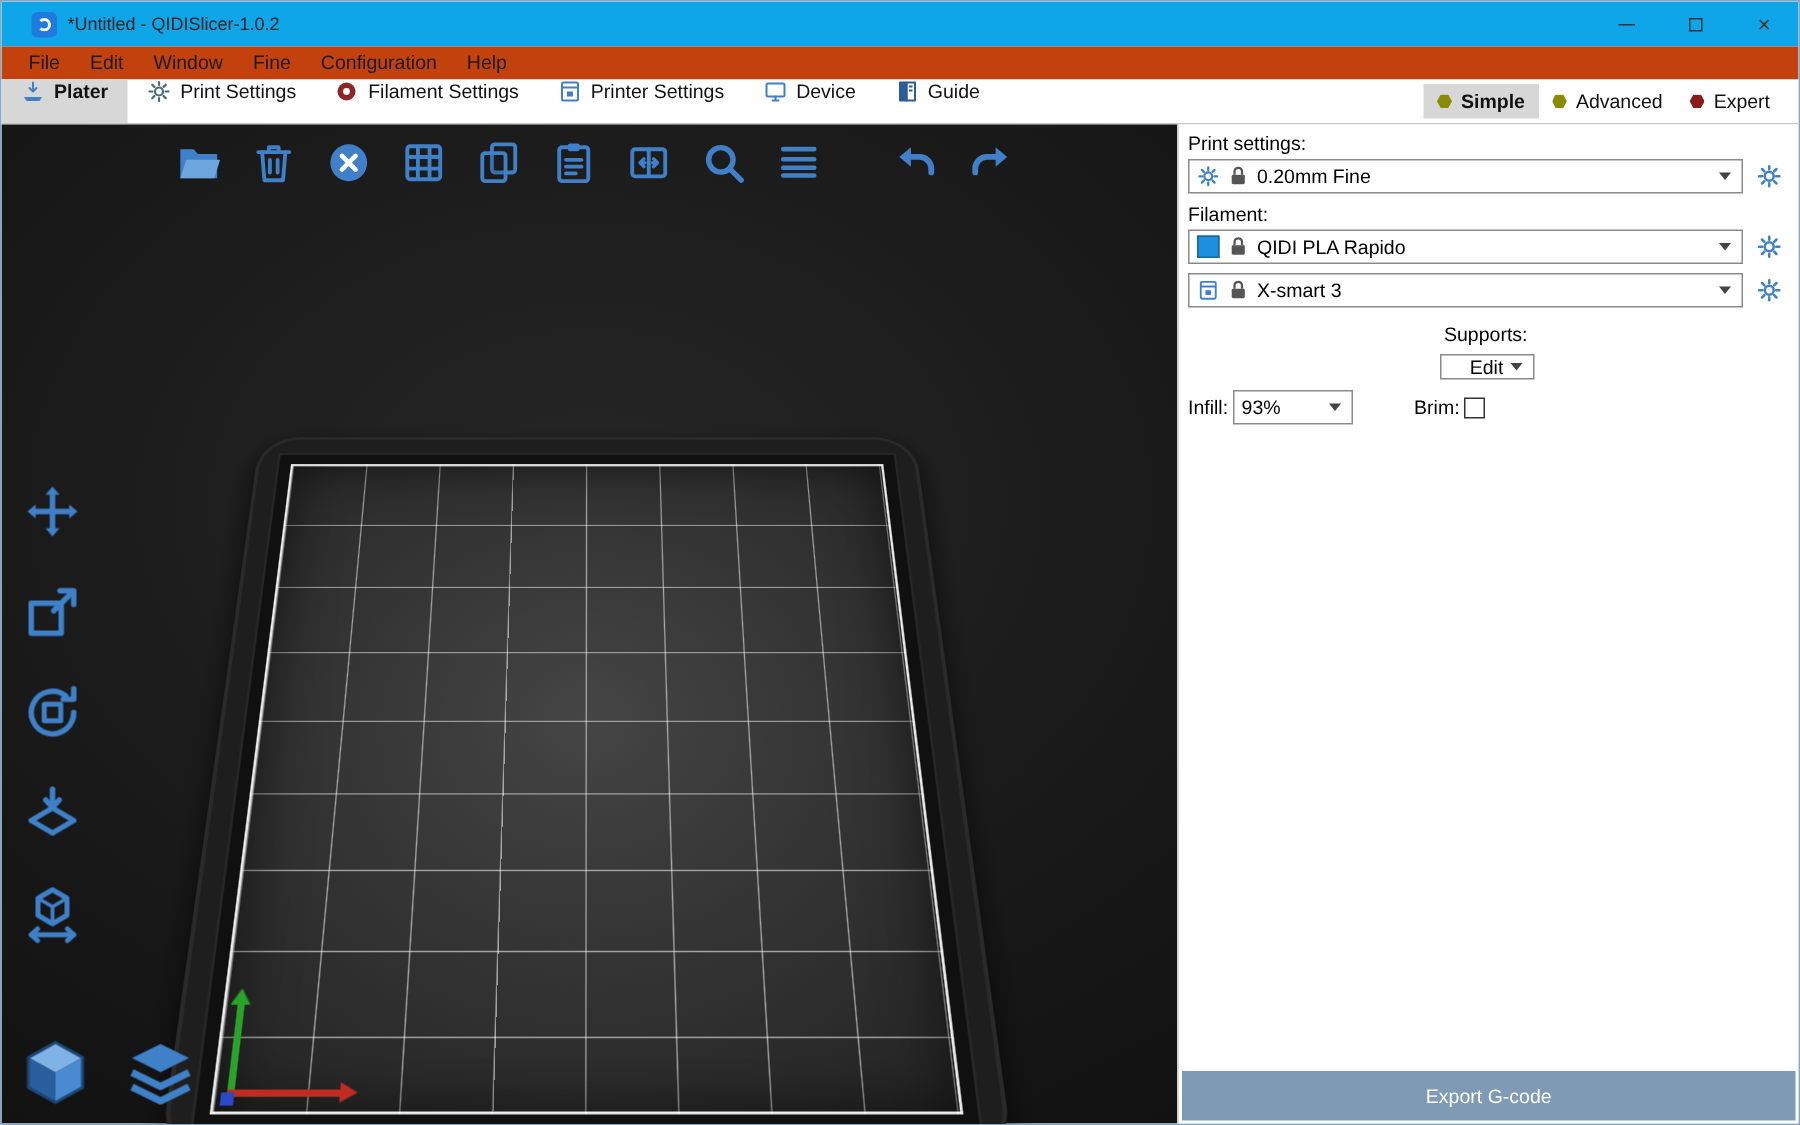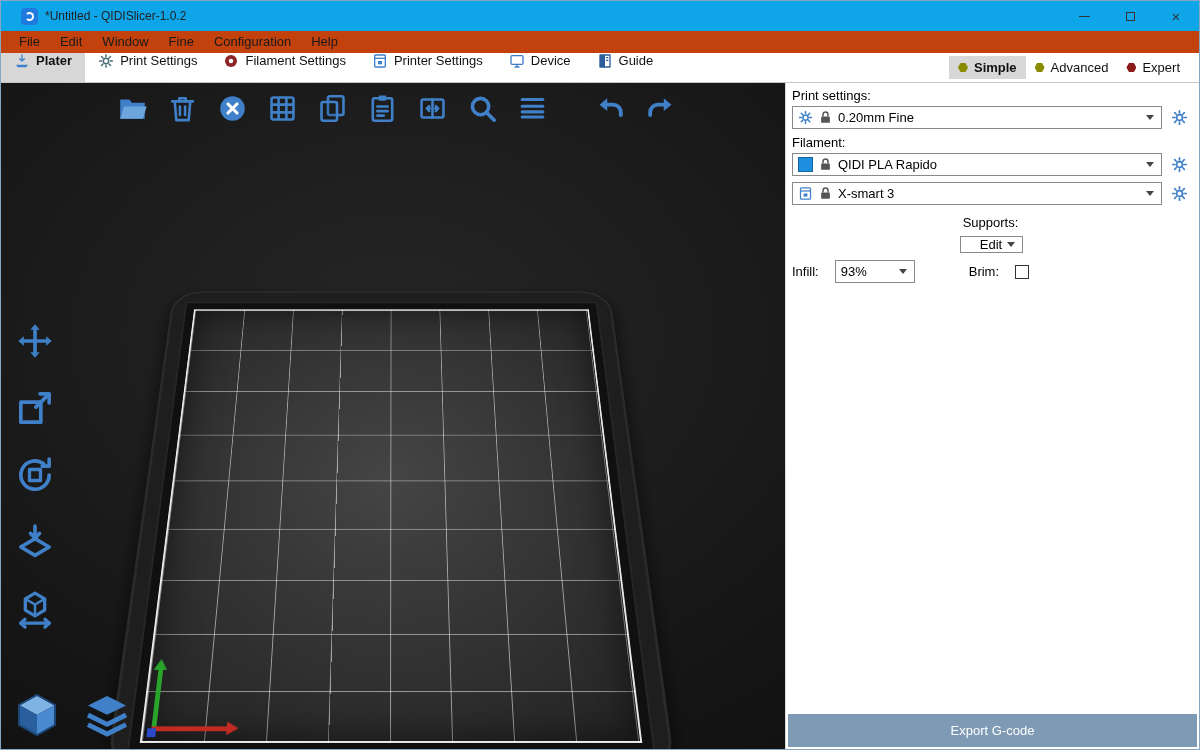--- a/index.html
+++ b/index.html
@@ -75,21 +75,21 @@
   .field-row { display:flex; align-items:center; gap:7px; margin-bottom:6px; }
   .combo { flex:1; display:flex; align-items:center; gap:5px; height:23px; border:1px solid #8a8a8a; background:#fff; padding:0 5px; }
   .combo .val { flex:1; font-size:13px; color:#000; white-space:nowrap; overflow:hidden; }
   .chev { width:0; height:0; border-left:4px solid transparent; border-right:4px solid transparent; border-top:5px solid #444; margin-right:2px; }
   .mini-icon svg { width:15px; height:15px; display:block; }
   .gear-btn { width:20px; height:20px; display:flex; align-items:center; justify-content:center; }
   .gear-btn svg { width:17px; height:17px; display:block; }
   .swatch { width:15px; height:15px; background:#1f8fe0; border:1px solid #16649c; }
   .inline-row { display:flex; align-items:center; gap:6px; margin:10px 0 0; font-size:13px;flex-direction:column; }
   .combo.supports { flex:1; margin-left:2px; }
-  .row2 { display:flex; align-items:center; gap:16px; margin-top:7px; font-size:13px; }
+  .row2 { display:flex; align-items:center; gap:3px; margin-top:7px; font-size:13px; }
   .combo.infill { flex:0 0 80px; }
   .brim-label { margin-left:38px; }
   .checkbox { width:14px; height:14px; border:1px solid #333; background:#fff; }
   .export-btn { position:absolute; left:2px; right:2px; bottom:2px; height:33px; background:#7e9ab4; color:#fff; font-weight:normal; font-size:13px; border:none; display:flex; align-items:center; justify-content:center; font-family:"Liberation Sans", sans-serif; }
 </style>
 </head>
 <body>
 
 <div class="window">
 

